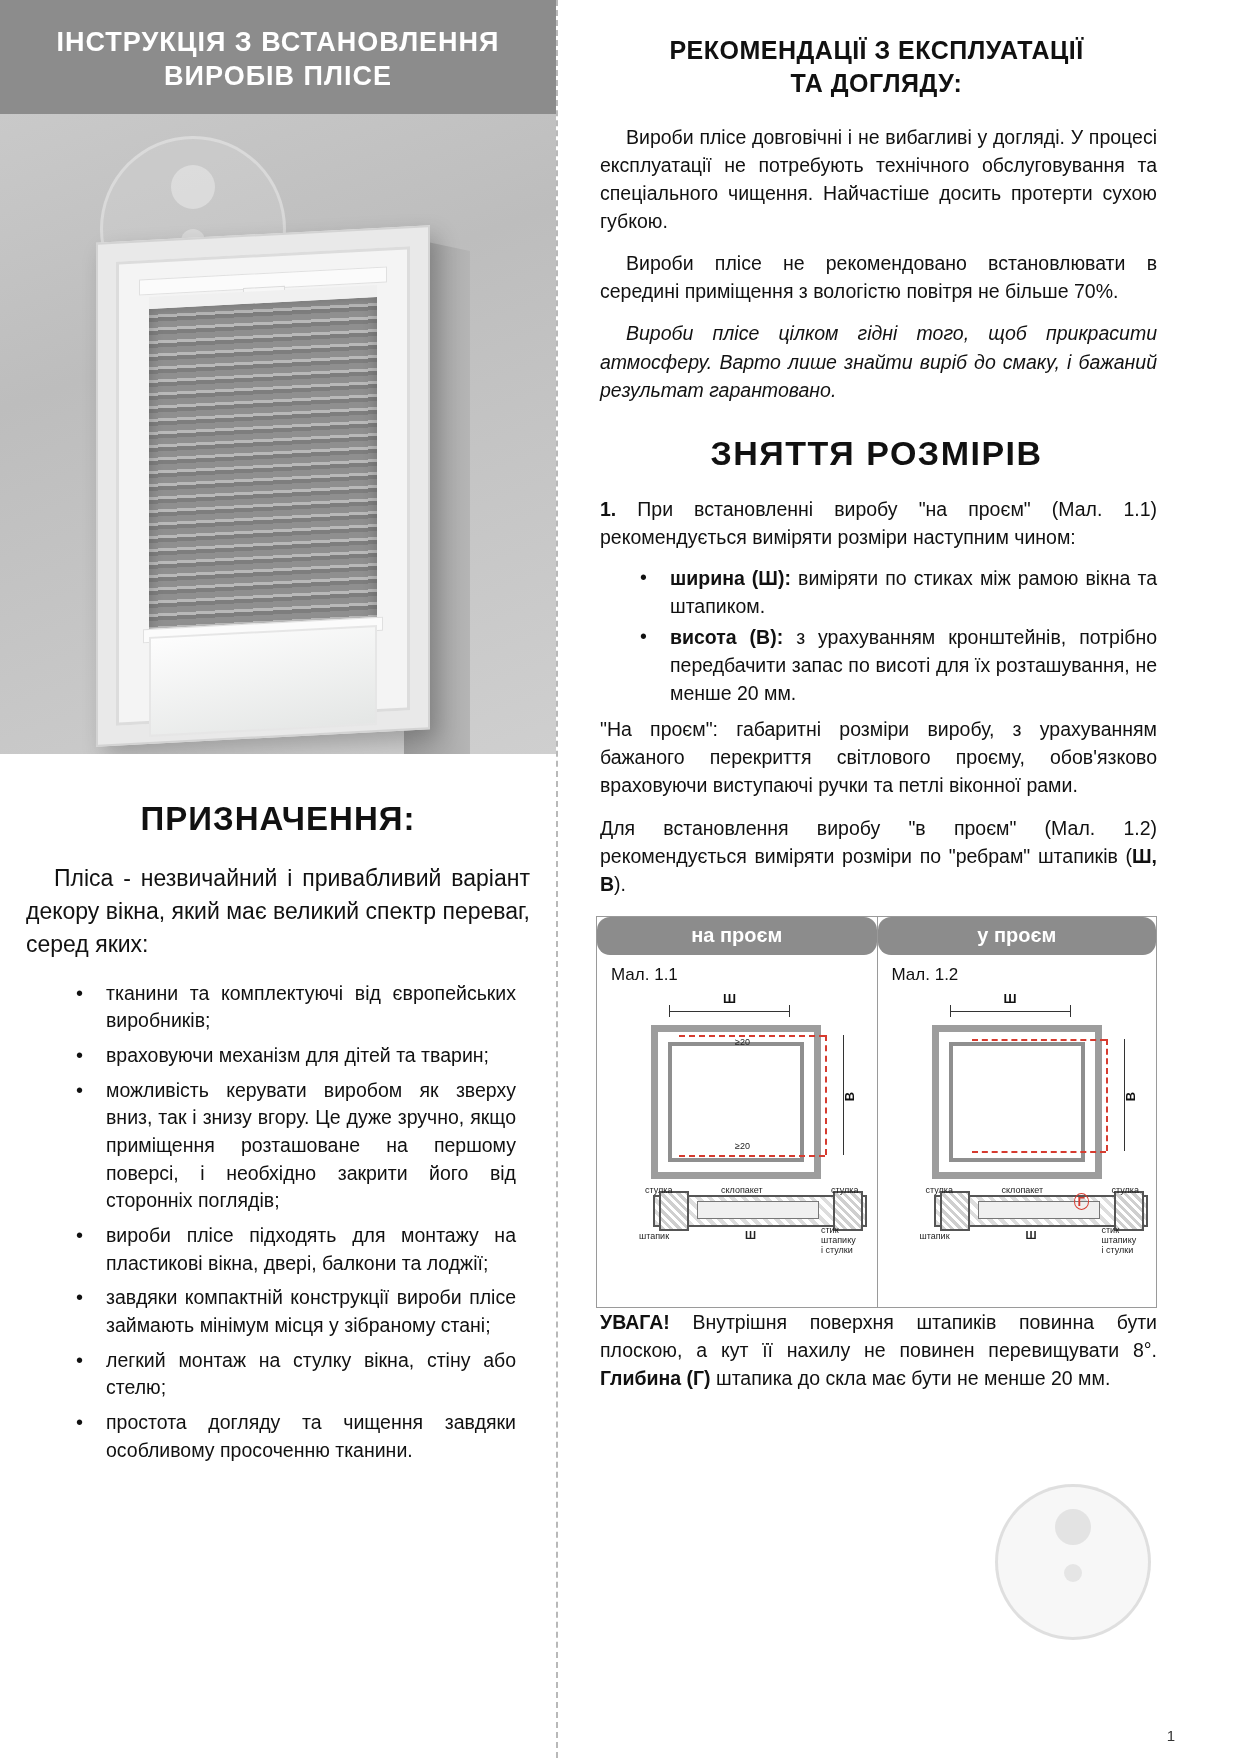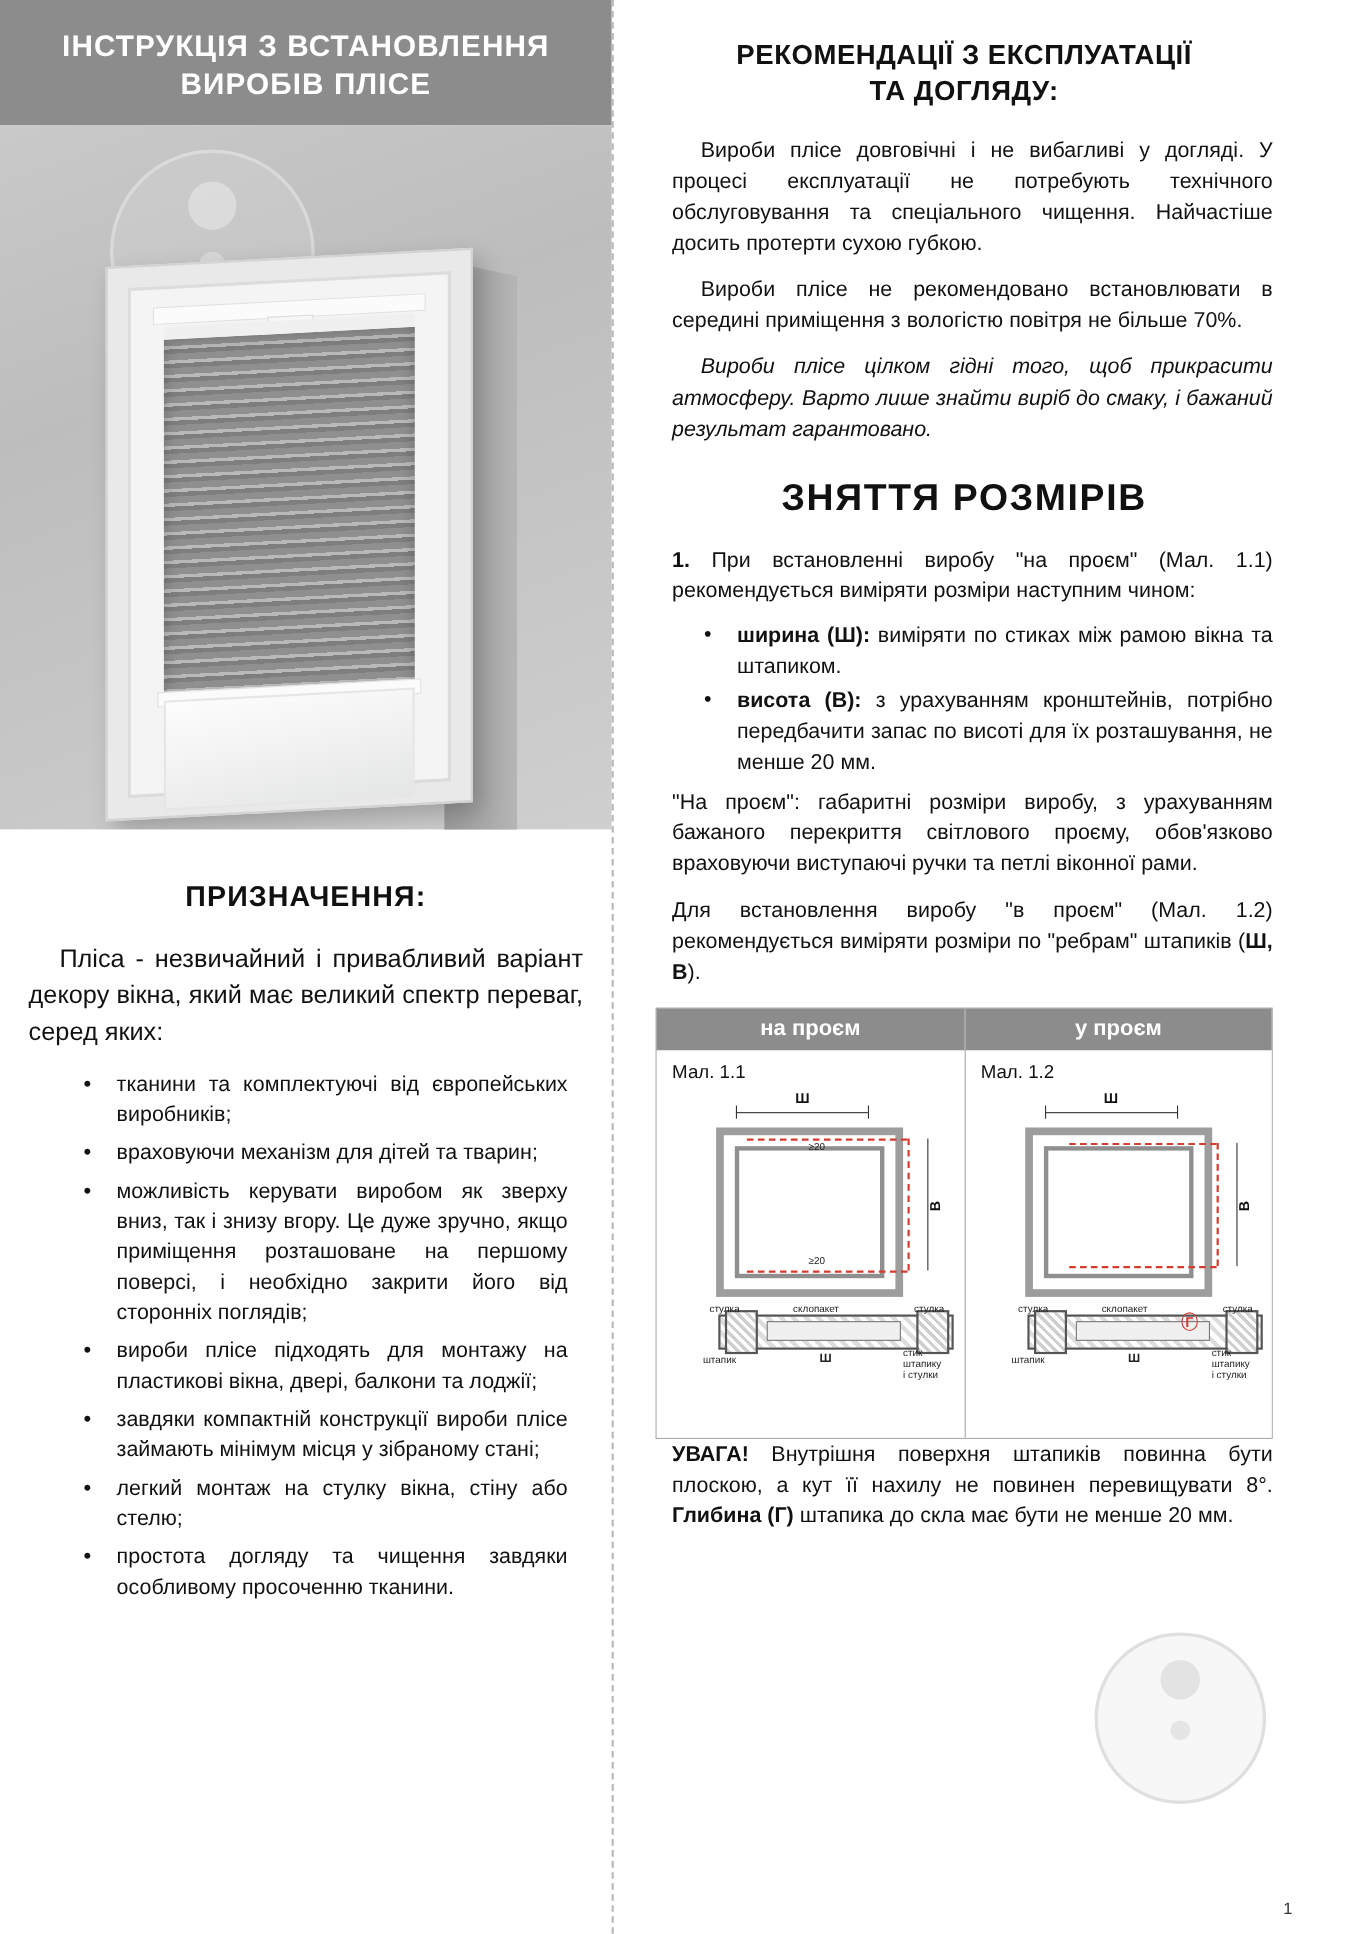--- a/index.html
+++ b/index.html
@@ -145,21 +145,21 @@
   }
   .handle-top { top: 30px; }
   .handle-bot { top: 378px; }
 
   
   .purpose {
     padding: 46px 26px 0 26px;
   }
   .purpose h2 {
     text-align: center;
-    font-size: 26px;
+    font-size: 33px;
     font-weight: bold;
     letter-spacing: 1px;
     margin: 0 0 24px 0;
   }
   .purpose p {
     font-size: 23px;
     line-height: 1.45;
     text-align: justify;
     margin: 0 0 18px 0;
     text-indent: 28px;
@@ -207,21 +207,21 @@
     font-size: 25px;
     font-weight: bold;
     letter-spacing: 0.5px;
     line-height: 1.3;
     margin: 4px 0 24px 0;
   }
   .right-col p {
     font-size: 19.5px;
     line-height: 1.44;
     text-align: justify;
-    margin: 0 0 14px 15px;
+    margin: 0 0 14px 4px;
   }
   .indent { text-indent: 26px; }
   .italic { font-style: italic; }
   h2.sect {
     text-align: center;
     font-size: 34px;
     font-weight: bold;
     letter-spacing: 1.5px;
     margin: 30px 0 22px 0;
   }
@@ -259,20 +259,21 @@
     position: relative;
   }
   .fig + .fig { border-left: 1px solid #9a9a9a; }
   .fig-title {
     background: #8c8c8c;
     color: #fff;
     text-align: center;
     font-size: 20px;
     font-weight: bold;
     padding: 7px 0 8px 0;
+    border-radius: 13px;
   }
   .fig-body {
     padding: 8px 10px 12px 10px;
     background: #fff;
     height: 352px;
     box-sizing: border-box;
     position: relative;
   }
   .fig-label {
     font-size: 17px;

